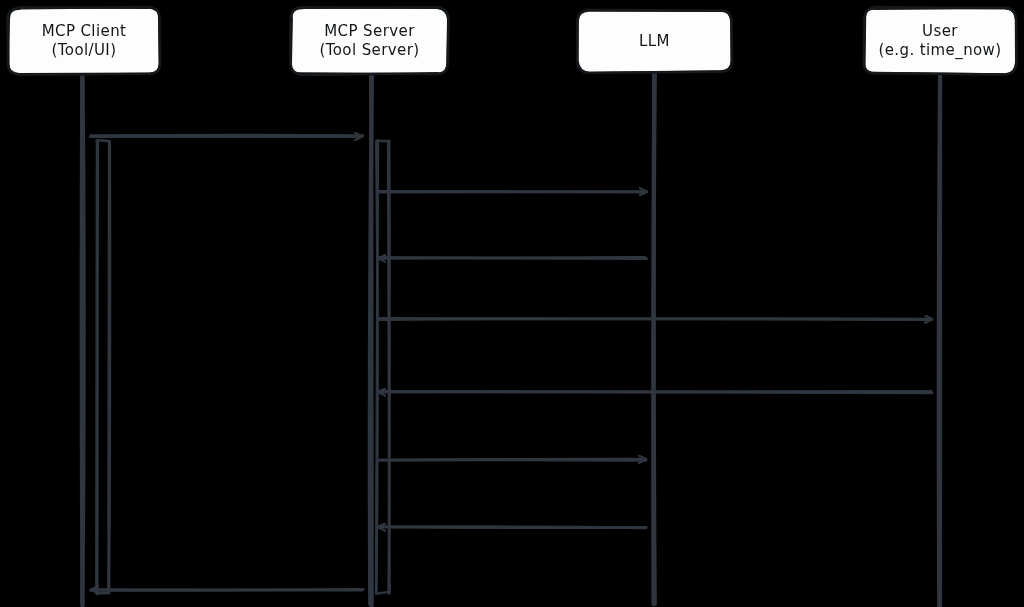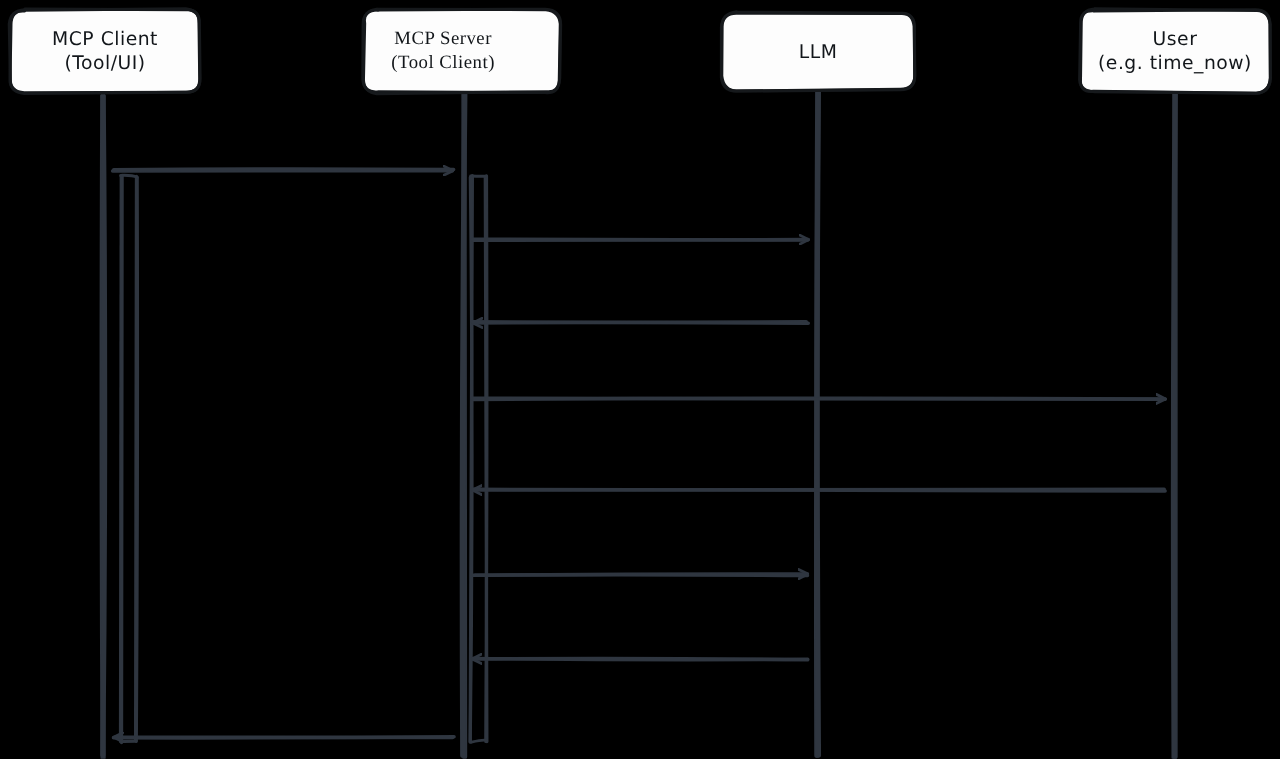--- a/index.html
+++ b/index.html
@@ -94,23 +94,23 @@
         <path d="M875.26738435089,8.830299855130864 L1004.1176857948851,7.715214312409616 Q1015.8186924461362,7.856994867723898 1015.9797127251419,19.411134958924322 L1016.2003185754644,62.26478981984071 Q1015.7789719704441,73.41244220752849 1005.4772081978048,74.55742240024611 L874.7757766250409,73.04855513574954 Q863.4977214860254,74.3372895723848 864.4189937121323,63.16800665909797 L864.9759452352188,19.333730698252904 Q864.5612277991889,7.520521164182816 875.7534198769151,7.1608638764176815 Z" fill="none" stroke="#16191c" stroke-width="2.4" stroke-linecap="round" stroke-linejoin="round"></path>
         <path d="M875.91405683845,7.042576551457204 L1005.5906847052232,8.384831190754115 Q1015.0370652675801,8.815638356756251 1016.154290915073,19.354952574407193 L1016.4140851504235,62.49381327652085 Q1015.5704095366273,74.26852297841968 1004.6670873168237,74.51831507753502 L875.9930589208348,73.30019664778384 Q864.1731062536934,73.35269331948491 863.6800335052795,63.837378025910525 L864.4761204726417,18.258226871610724 Q864.3584104186662,8.266911745661362 874.7558672431651,8.640395403672194 Z" fill="none" stroke="#16191c" stroke-width="2.4" stroke-linecap="round" stroke-linejoin="round"></path>
       </g>
   </svg>
 
   <div id="boxlabels">
       <div class="boxlabel" style="left: 8px; top: 8px; width: 152px; height: 66px;">
         <span>MCP Client</span>
         <span>(Tool/UI)</span>
       </div>
-      <div class="boxlabel" style="left: 276px; top: 8px; width: 157px; height: 66px; font-family: Liberation Serif, serif;">
+      <div class="boxlabel" style="left: 291px; top: 8px; width: 157px; height: 66px;">
         <span>MCP Server</span>
-        <span>(Tool Client)</span>
+        <span>(Tool Server)</span>
       </div>
       <div class="boxlabel" style="left: 578px; top: 10px; width: 153px; height: 62px;">
         <span>LLM</span>
       </div>
       <div class="boxlabel" style="left: 864px; top: 8px; width: 152px; height: 66px;">
         <span>User</span>
         <span>(e.g. time_now)</span>
       </div>
     </div>
   <div id="msglabels">

